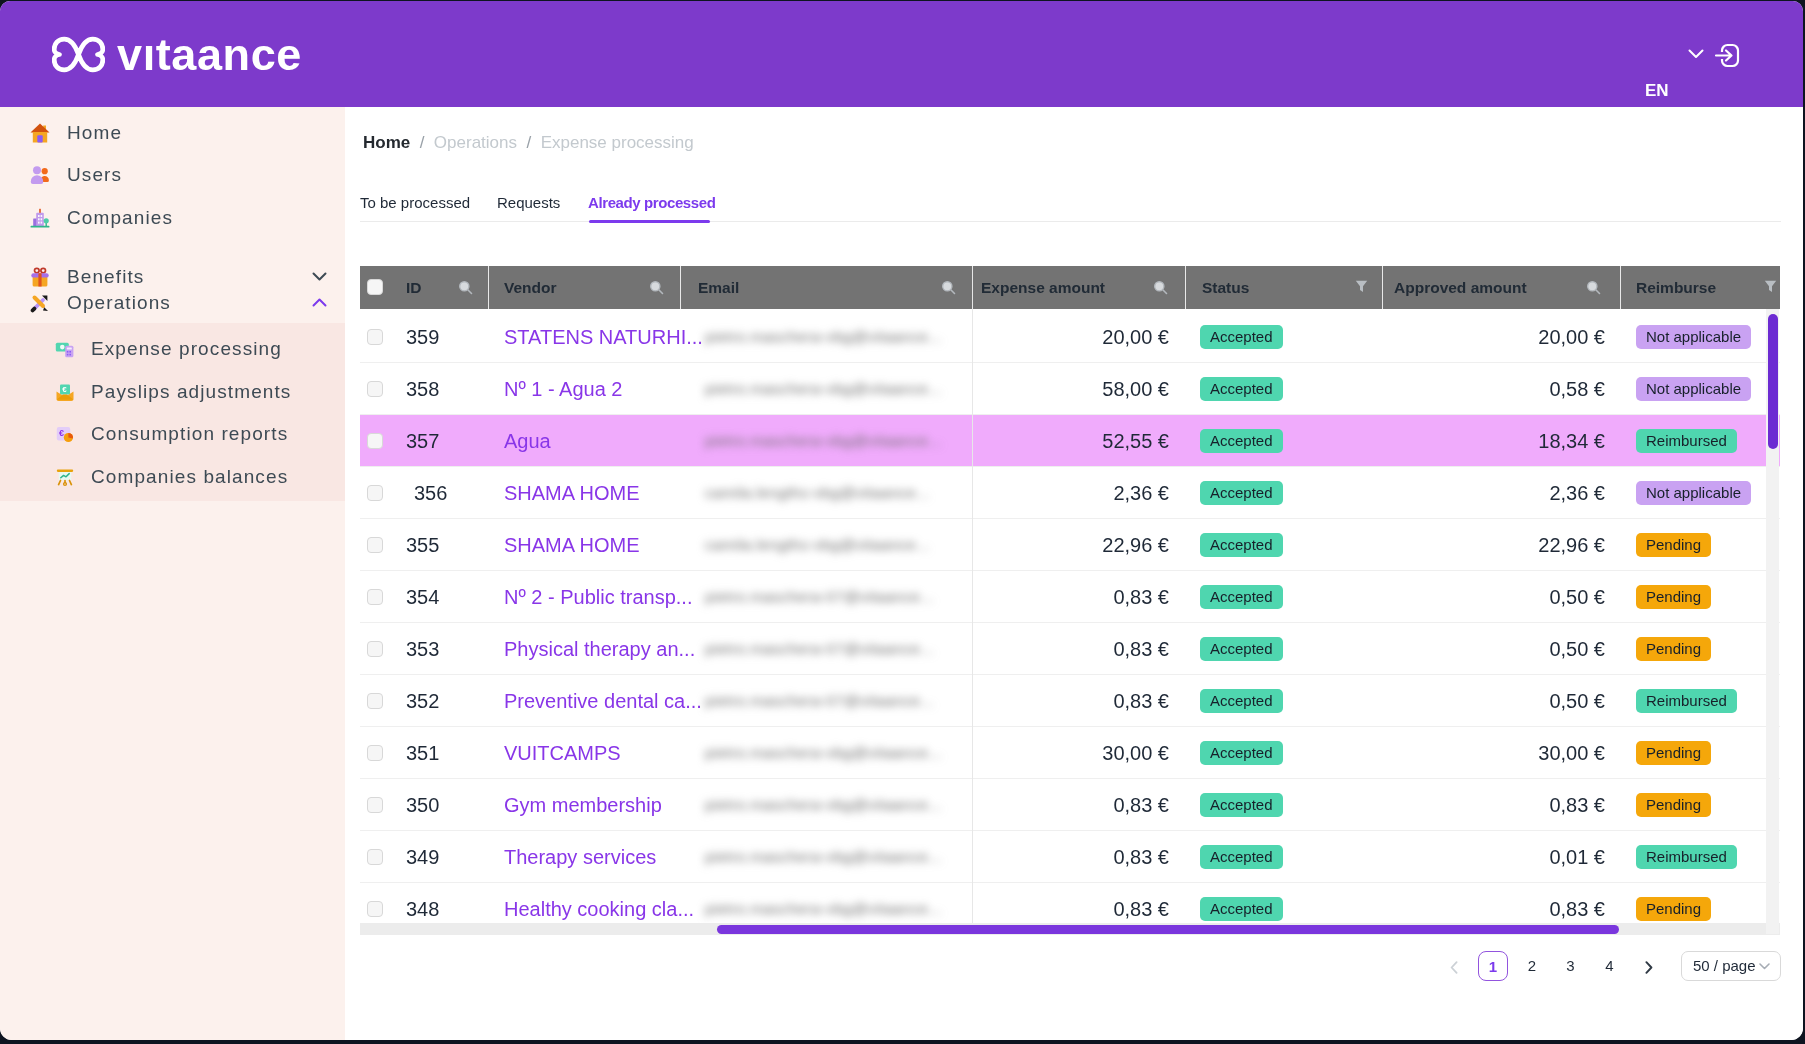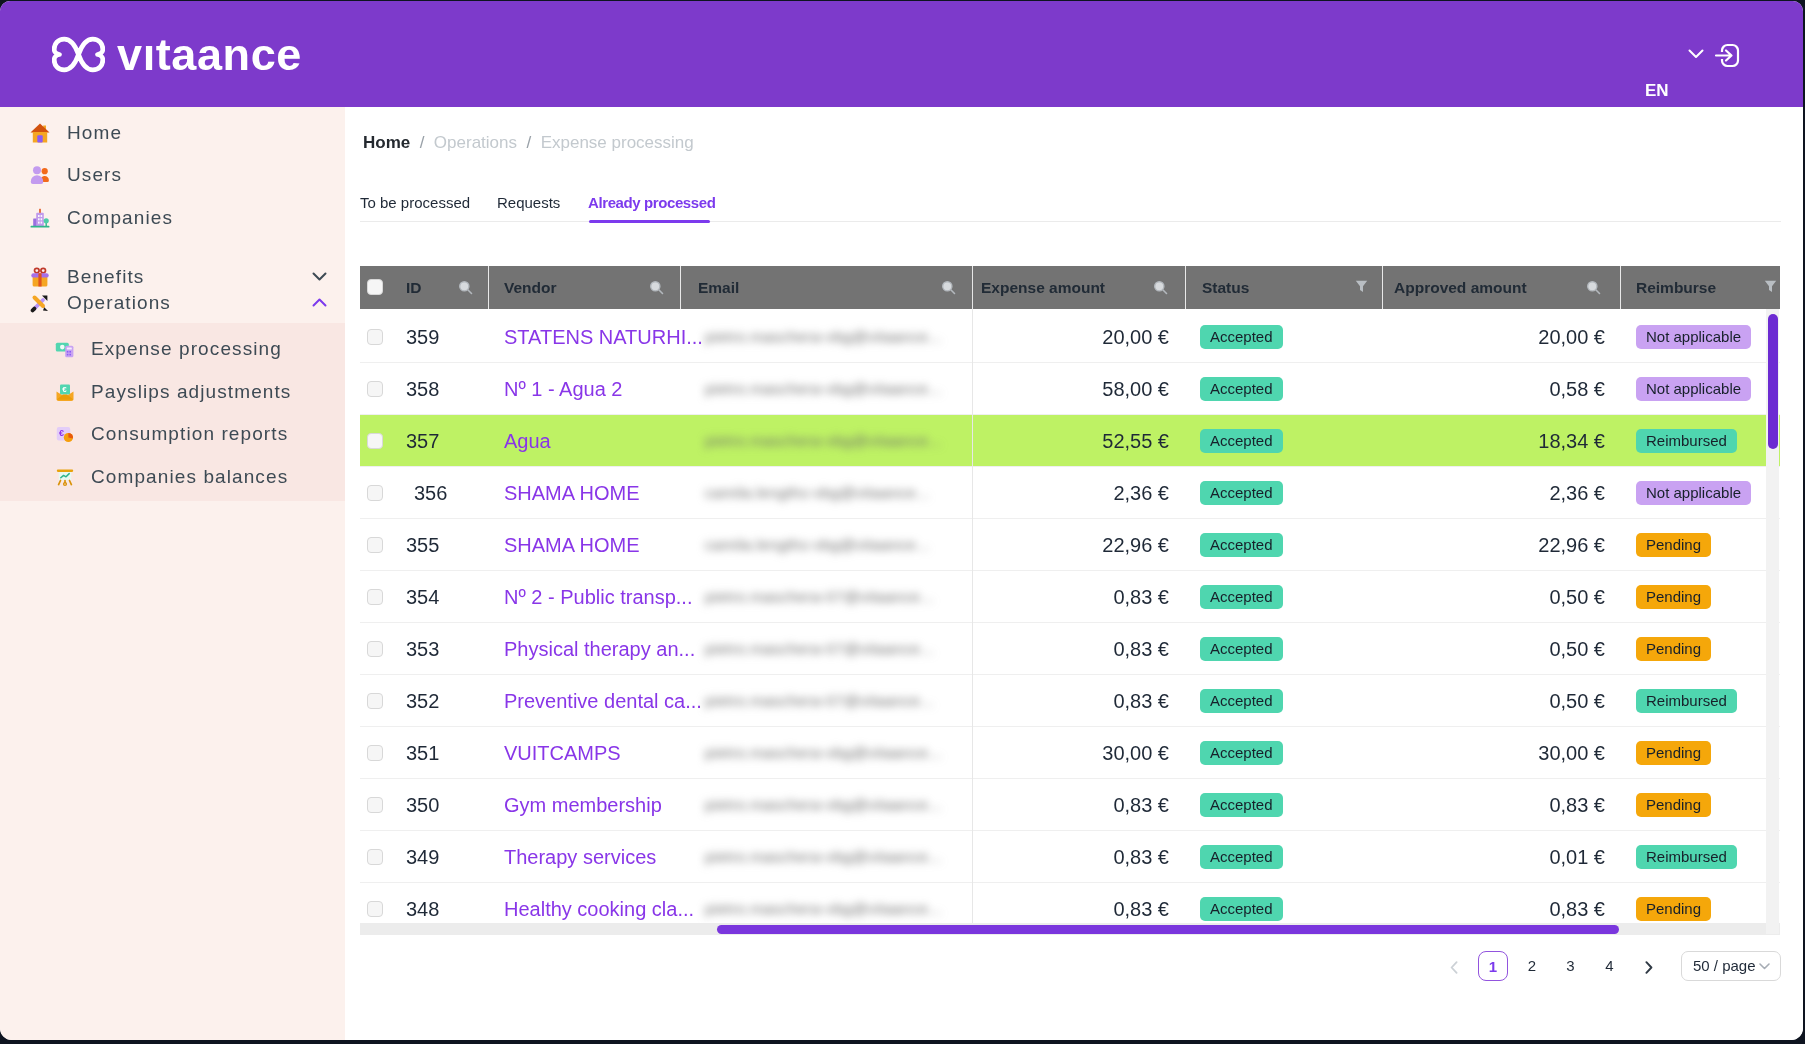--- a/index.html
+++ b/index.html
@@ -25,21 +25,21 @@
 .bc b { color:#24292f; font-weight:700; }
 .tab { position:absolute; white-space:nowrap; }
 .tabline { position:absolute; left:15px; top:114px; width:1421px; height:1px; background:#ebebeb; }
 .tabunder { position:absolute; left:244px; top:112.5px; width:121px; height:3px; background:#7c3aed; border-radius:2px; }
 
 
 .tbl { position:absolute; left:15px; top:159px; width:1420px; height:675px; }
 .thead { position:absolute; left:0; top:0; width:1420px; height:43px; background:#737373; }
 .th { position:absolute; top:0; height:43px; line-height:43px; font-weight:700; font-size:15.5px; color:#212b36; white-space:nowrap; }
 .row { position:absolute; left:0; width:1420px; height:52px; border-bottom:1px solid #efefef; background:#fff; }
-.row.alt { background:#bef264; }
+.row.alt { background:#f0abfc; }
 .cell { position:absolute; top:0; height:52px; line-height:52px; font-size:20px; color:#1f2937; white-space:nowrap; }
 .vendor { color:#8936e8; }
 .amount { text-align:right; }
 .chip { position:absolute; top:14px; height:24px; line-height:24px; padding:0 10px; border-radius:5px; font-size:15px; color:#17202a; }
 .chip.teal { background:#4fd6af; }
 .chip.amber { background:#f5a70a; }
 .chip.lav { background:#c9a2f2; }
 .blur { filter:blur(4px); color:#6e6e6e; font-size:15.5px; letter-spacing:0.3px; }
 .cbx { position:absolute; left:7px; top:18px; width:16px; height:16px; border:1px solid #d8d8d8; border-radius:4px; background:#f6f6f6; }
 .hic { position:absolute; top:14px; }

